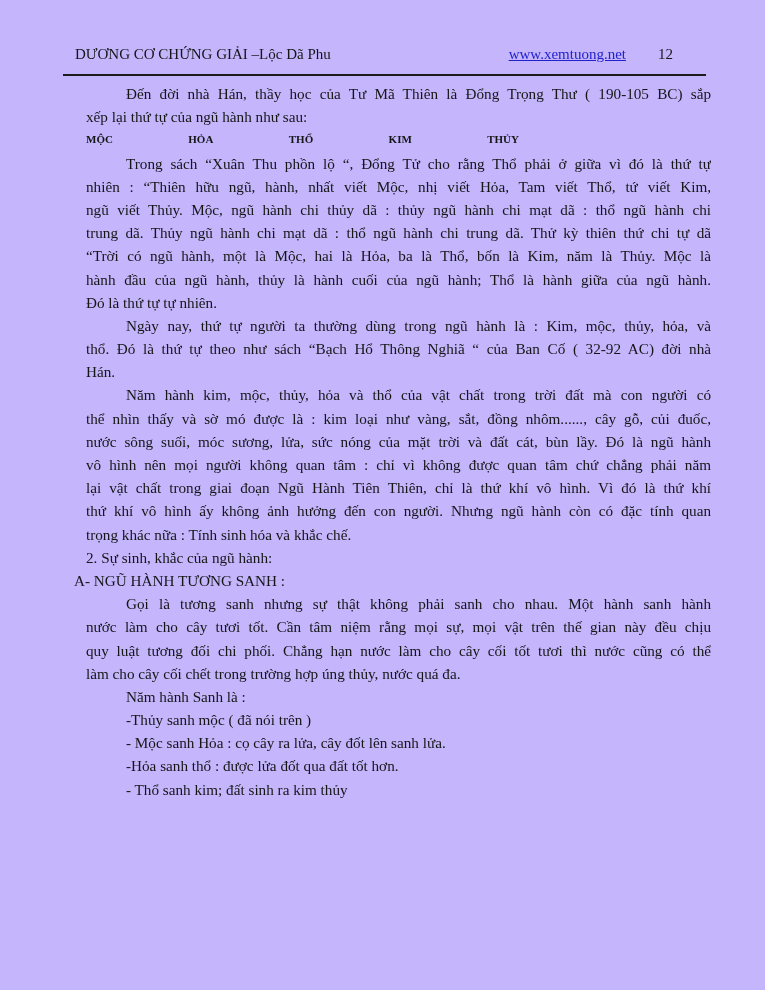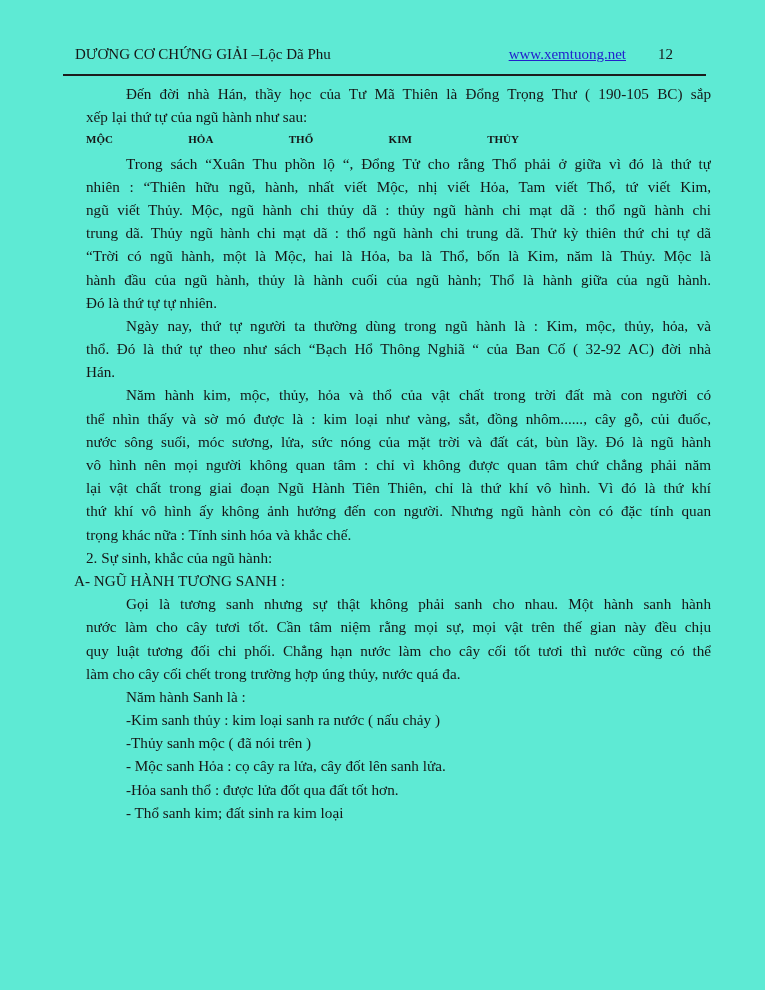--- a/index.html
+++ b/index.html
@@ -4,21 +4,21 @@
 <style>
   html, body {
     margin: 0;
     padding: 0;
     background: #ffffff;
   }
   .page {
     position: relative;
     width: 765px;
     height: 990px;
-    background: #5eead4;
+    background: #c4b5fd;
     color: #161616;
     font-family: "Liberation Serif", "DejaVu Serif", serif;
     overflow: hidden;
   }
   
   .header {
     position: absolute;
     top: 44px;
     left: 75px;
     right: 92px;
@@ -115,20 +115,19 @@
       <div class="line just">lại vật chất trong giai đoạn Ngũ Hành Tiên Thiên, chỉ là thứ khí vô hình. Vì đó là thứ khí</div>
       <div class="line just">thứ khí vô hình ấy không ảnh hưởng đến con người. Nhưng ngũ hành còn có đặc tính quan</div>
       <div class="line">trọng khác nữa : Tính sinh hóa và khắc chế.</div>
       <div class="line">2. Sự sinh, khắc của ngũ hành:</div>
       <div class="line hang">A- NGŨ HÀNH TƯƠNG SANH :</div>
       <div class="line just ind">Gọi là tương sanh nhưng sự thật không phải sanh cho nhau. Một hành sanh hành</div>
       <div class="line just">nước làm cho cây tươi tốt. Cần tâm niệm rằng mọi sự, mọi vật trên thế gian này đều chịu</div>
       <div class="line just">quy luật tương đối chi phối. Chẳng hạn nước làm cho cây cối tốt tươi thì nước cũng có thể</div>
       <div class="line">làm cho cây cối chết trong trường hợp úng thủy, nước quá đa.</div>
       <div class="line ind">Năm hành Sanh là :</div>
-      <div class="line ind">-Kim sanh thủy : kim loại sanh ra nước ( nấu chảy )</div>
       <div class="line ind">-Thủy sanh mộc ( đã nói trên )</div>
       <div class="line ind">- Mộc sanh Hỏa : cọ cây ra lửa, cây đốt lên sanh lửa.</div>
       <div class="line ind">-Hỏa sanh thổ : được lửa đốt qua đất tốt hơn.</div>
-      <div class="line ind">- Thổ sanh kim; đất sinh ra kim loại</div>
+      <div class="line ind">- Thổ sanh kim; đất sinh ra kim thủy</div>
     </div>
 
 </div>
 
 </body></html>

